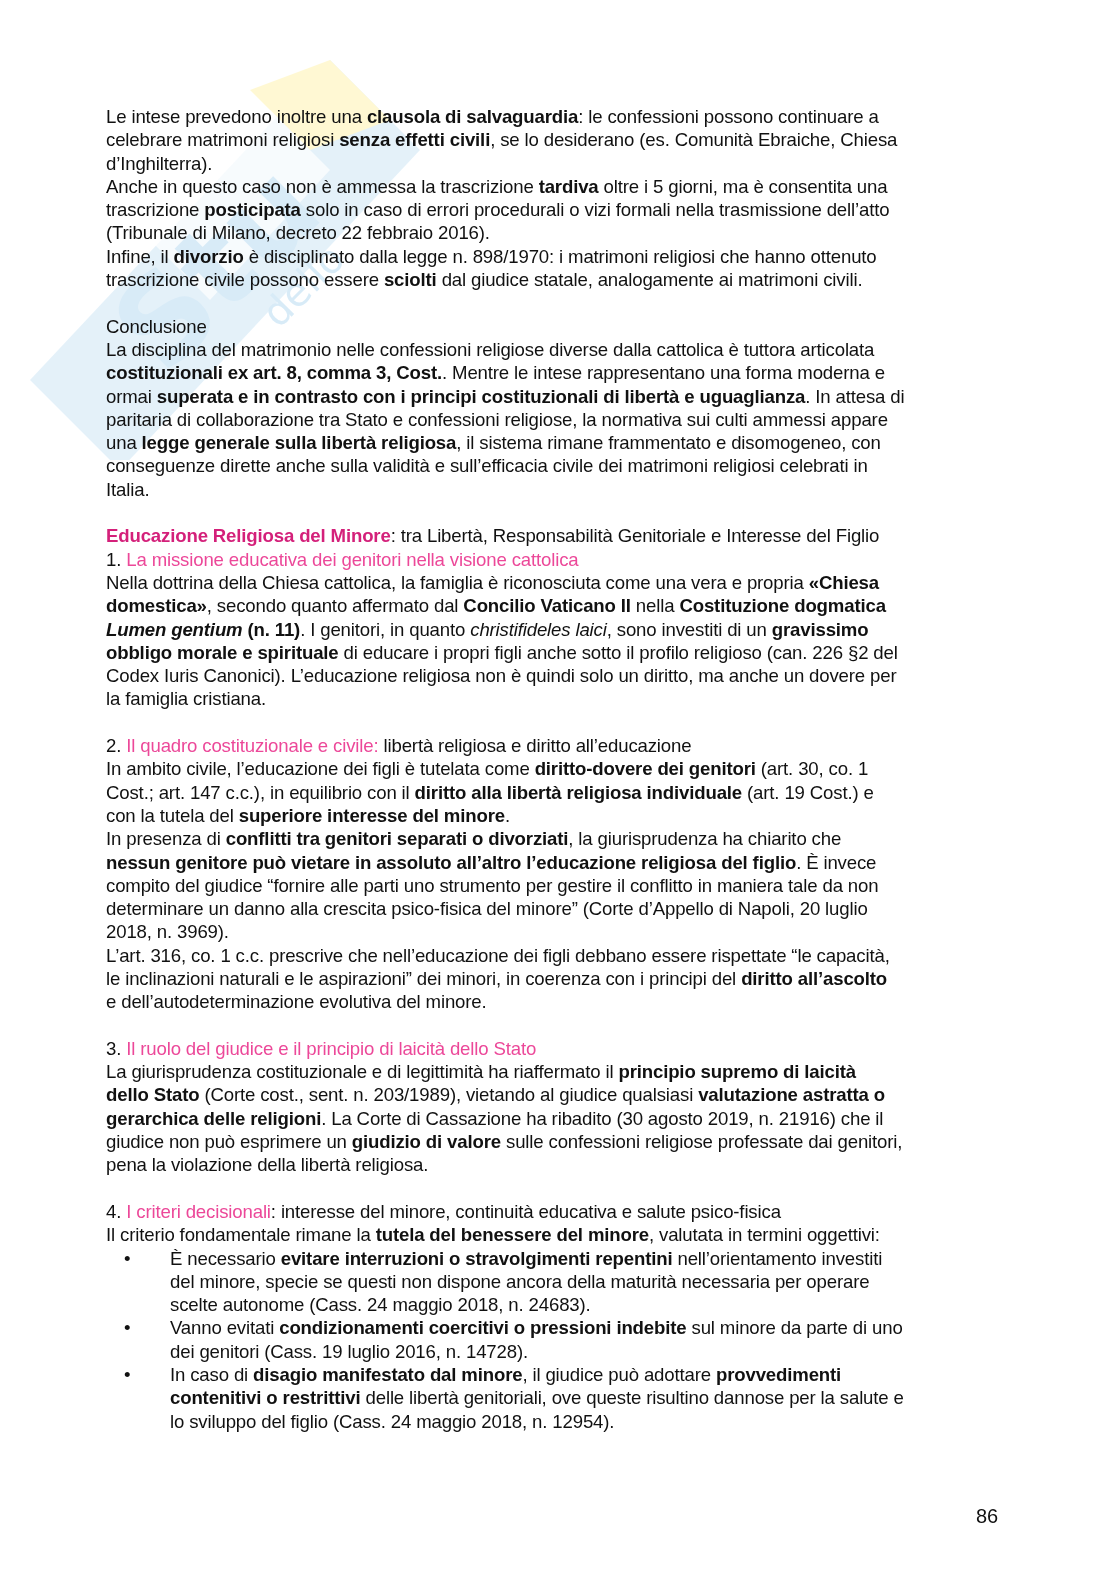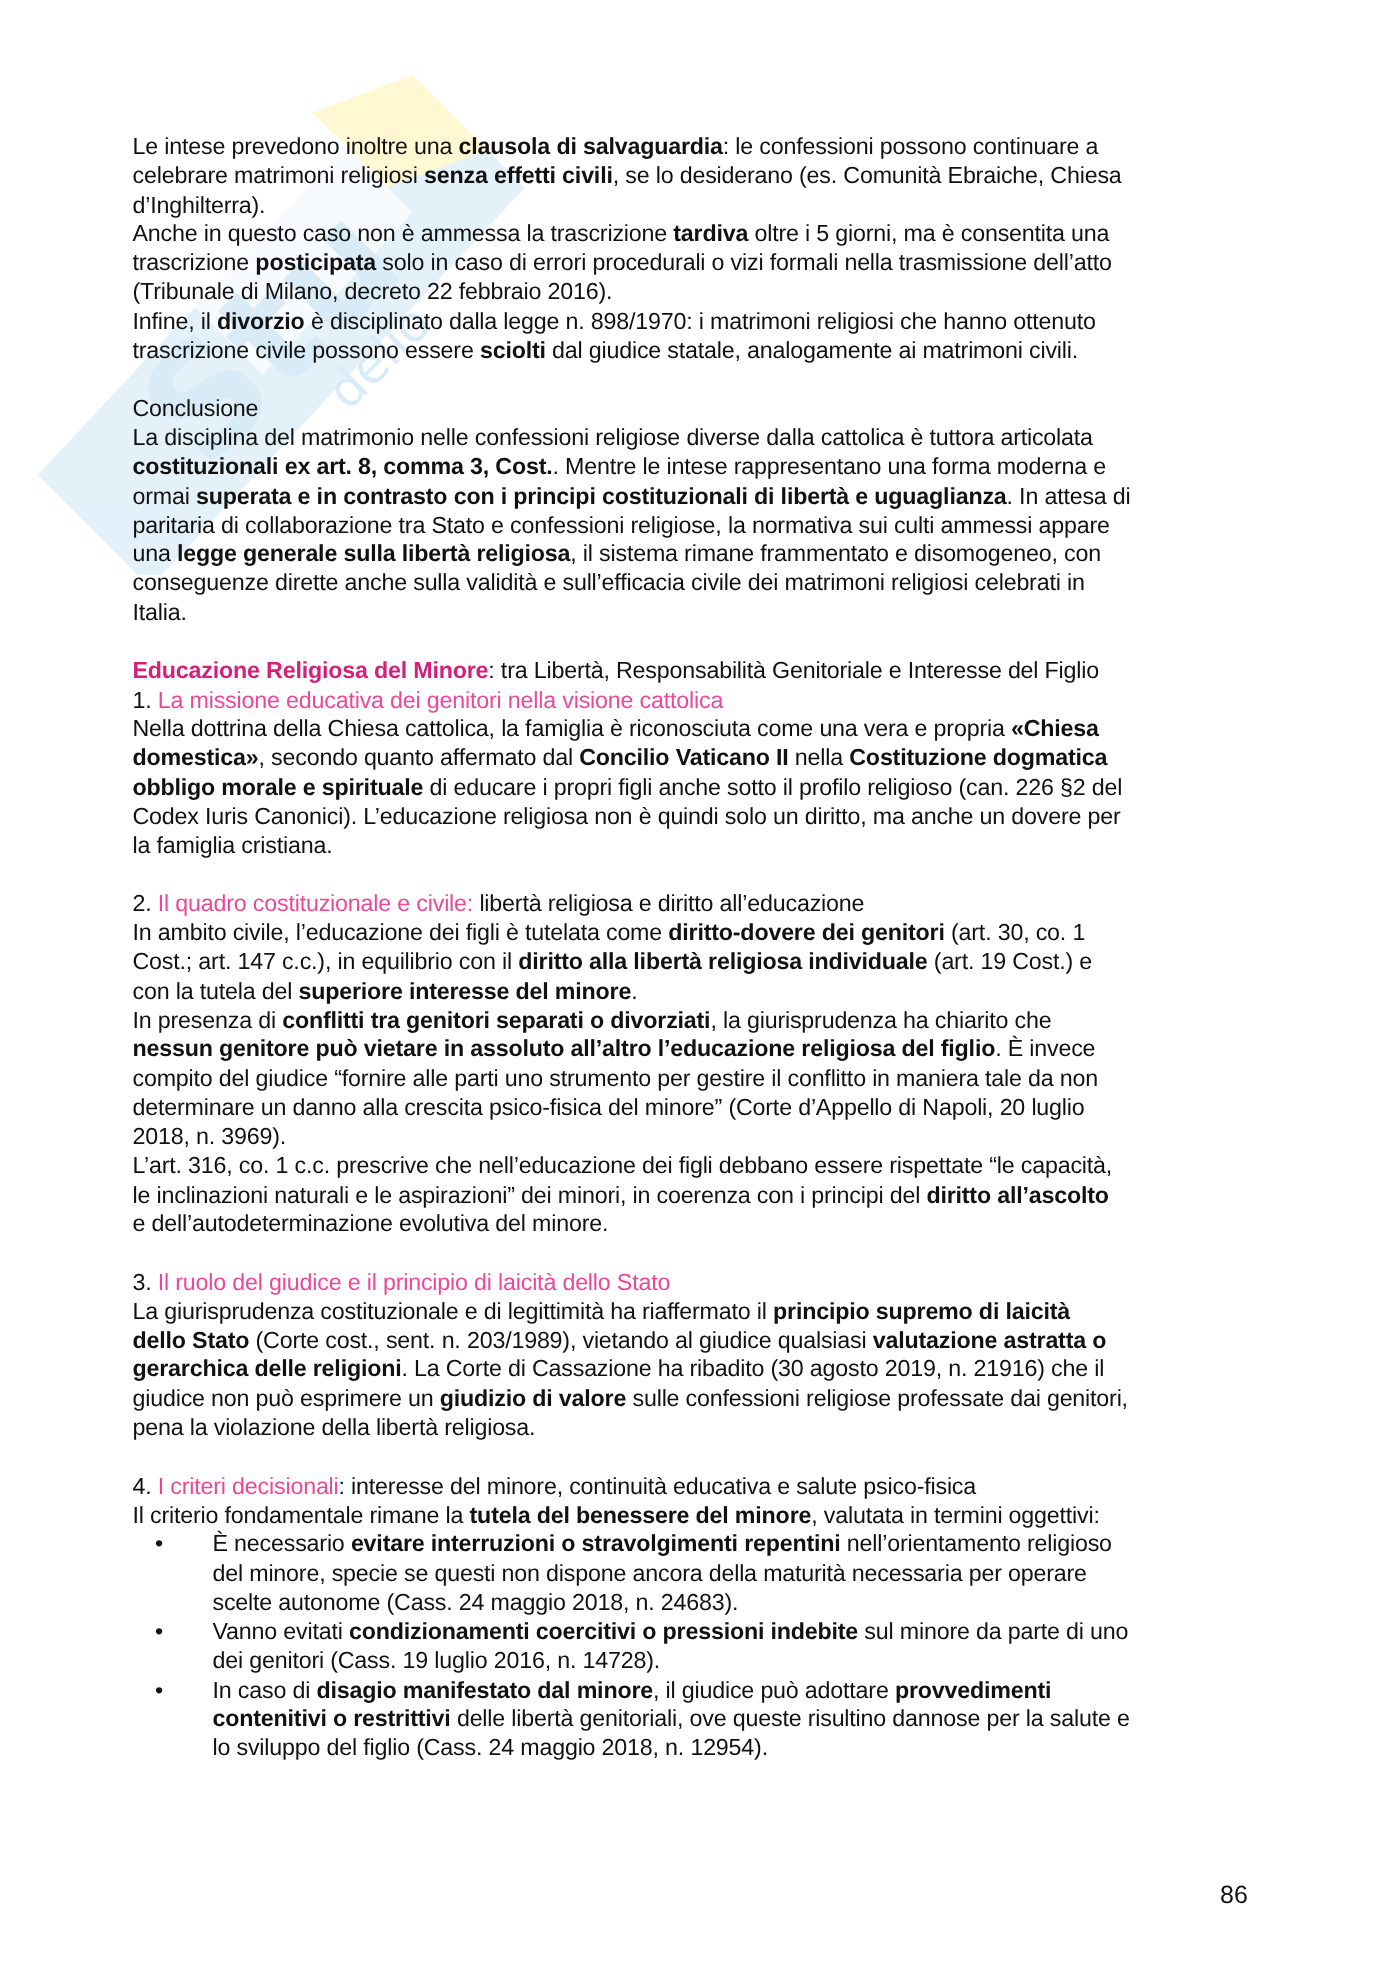--- a/index.html
+++ b/index.html
@@ -92,20 +92,21 @@
       <div class="line"><span>una </span><span style="font-weight: bold;">legge generale sulla libertà religiosa</span><span>, il sistema rimane frammentato e disomogeneo, con</span></div>
       <div class="line"><span>conseguenze dirette anche sulla validità e sull’efficacia civile dei matrimoni religiosi celebrati in</span></div>
       <div class="line"><span>Italia.</span></div>
     </div>
     <div class="gap"></div>
     <div>
       <div class="line"><span class="pink-bold">Educazione Religiosa del Minore</span><span>: tra Libertà, Responsabilità Genitoriale e Interesse del Figlio</span></div>
       <div class="line"><span>1. </span><span class="pink">La missione educativa dei genitori nella visione cattolica</span></div>
       <div class="line"><span>Nella dottrina della Chiesa cattolica, la famiglia è riconosciuta come una vera e propria </span><span style="font-weight: bold;">«Chiesa</span></div>
       <div class="line"><span style="font-weight: bold;">domestica»</span><span>, secondo quanto affermato dal </span><span style="font-weight: bold;">Concilio Vaticano II</span><span> nella </span><span style="font-weight: bold;">Costituzione dogmatica</span></div>
+      <div class="line"><span style="font-weight: bold; font-style: italic;">Lumen gentium</span><span style="font-weight: bold;"> (n. 11)</span><span>. I genitori, in quanto </span><span style="font-style: italic;">christifideles laici</span><span>, sono investiti di un </span><span style="font-weight: bold;">gravissimo</span></div>
       <div class="line"><span style="font-weight: bold;">obbligo morale e spirituale</span><span> di educare i propri figli anche sotto il profilo religioso (can. 226 §2 del</span></div>
       <div class="line"><span>Codex Iuris Canonici). L’educazione religiosa non è quindi solo un diritto, ma anche un dovere per</span></div>
       <div class="line"><span>la famiglia cristiana.</span></div>
     </div>
     <div class="gap"></div>
     <div>
       <div class="line"><span>2. </span><span class="pink">Il quadro costituzionale e civile:</span><span> libertà religiosa e diritto all’educazione</span></div>
       <div class="line"><span>In ambito civile, l’educazione dei figli è tutelata come </span><span style="font-weight: bold;">diritto-dovere dei genitori</span><span> (art. 30, co. 1</span></div>
       <div class="line"><span>Cost.; art. 147 c.c.), in equilibrio con il </span><span style="font-weight: bold;">diritto alla libertà religiosa individuale</span><span> (art. 19 Cost.) e</span></div>
       <div class="line"><span>con la tutela del </span><span style="font-weight: bold;">superiore interesse del minore</span><span>.</span></div>
@@ -127,21 +128,21 @@
       <div class="line"><span>giudice non può esprimere un </span><span style="font-weight: bold;">giudizio di valore</span><span> sulle confessioni religiose professate dai genitori,</span></div>
       <div class="line"><span>pena la violazione della libertà religiosa.</span></div>
     </div>
     <div class="gap"></div>
     <div>
       <div class="line"><span>4. </span><span class="pink">I criteri decisionali</span><span>: interesse del minore, continuità educativa e salute psico-fisica</span></div>
       <div class="line"><span>Il criterio fondamentale rimane la </span><span style="font-weight: bold;">tutela del benessere del minore</span><span>, valutata in termini oggettivi:</span></div>
       <div>
         <div class="bullet-row">
           <span class="bullet-mark">•</span>
-          <div class="line"><span>È necessario </span><span style="font-weight: bold;">evitare interruzioni o stravolgimenti repentini</span><span> nell’orientamento religioso</span></div>
+          <div class="line"><span>È necessario </span><span style="font-weight: bold;">evitare interruzioni o stravolgimenti repentini</span><span> nell’orientamento investiti</span></div>
           <div class="line"><span>del minore, specie se questi non dispone ancora della maturità necessaria per operare</span></div>
           <div class="line"><span>scelte autonome (Cass. 24 maggio 2018, n. 24683).</span></div>
         </div>
         <div class="bullet-row">
           <span class="bullet-mark">•</span>
           <div class="line"><span>Vanno evitati </span><span style="font-weight: bold;">condizionamenti coercitivi o pressioni indebite</span><span> sul minore da parte di uno</span></div>
           <div class="line"><span>dei genitori (Cass. 19 luglio 2016, n. 14728).</span></div>
         </div>
         <div class="bullet-row">
           <span class="bullet-mark">•</span>

